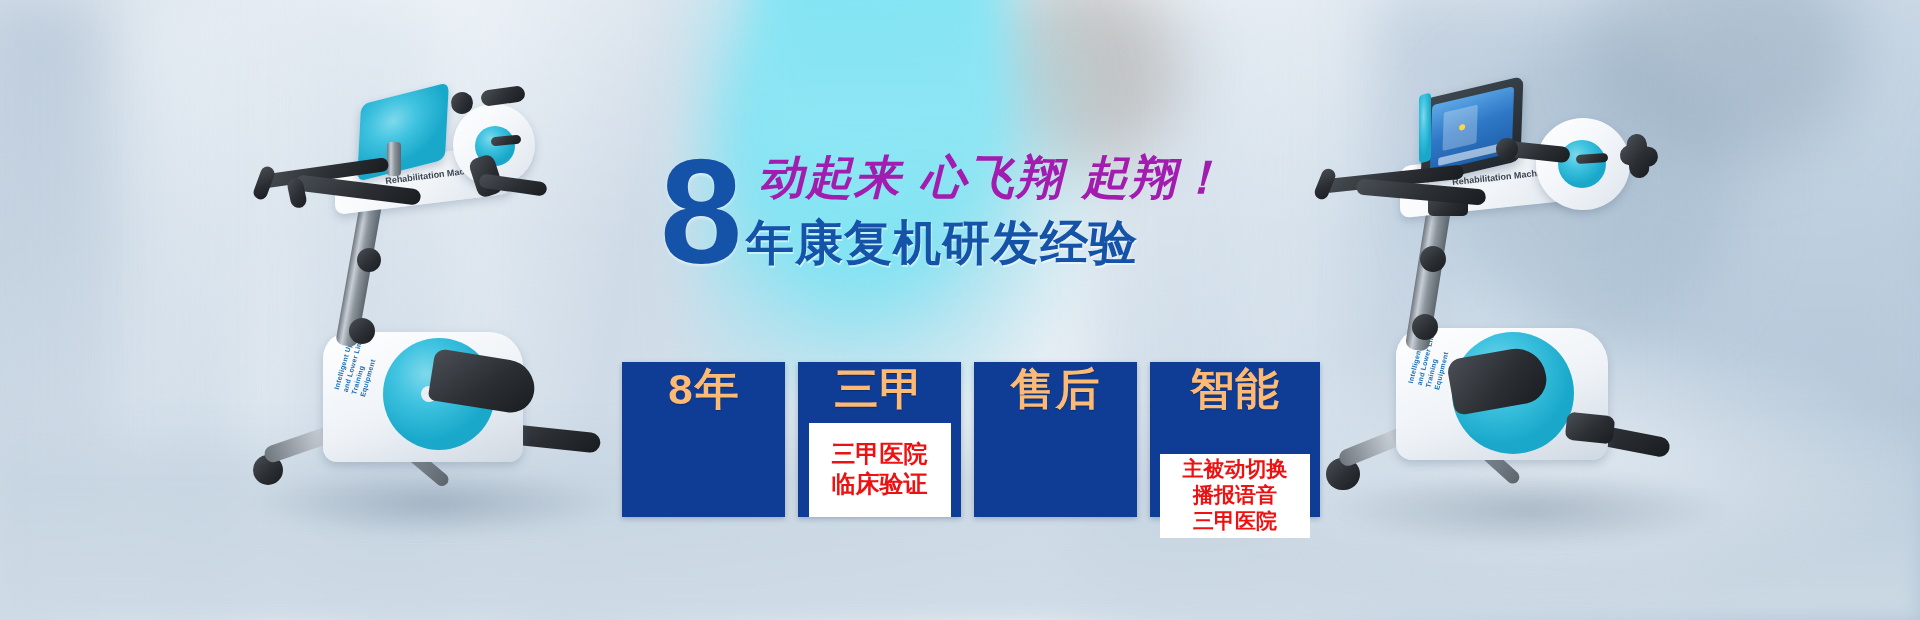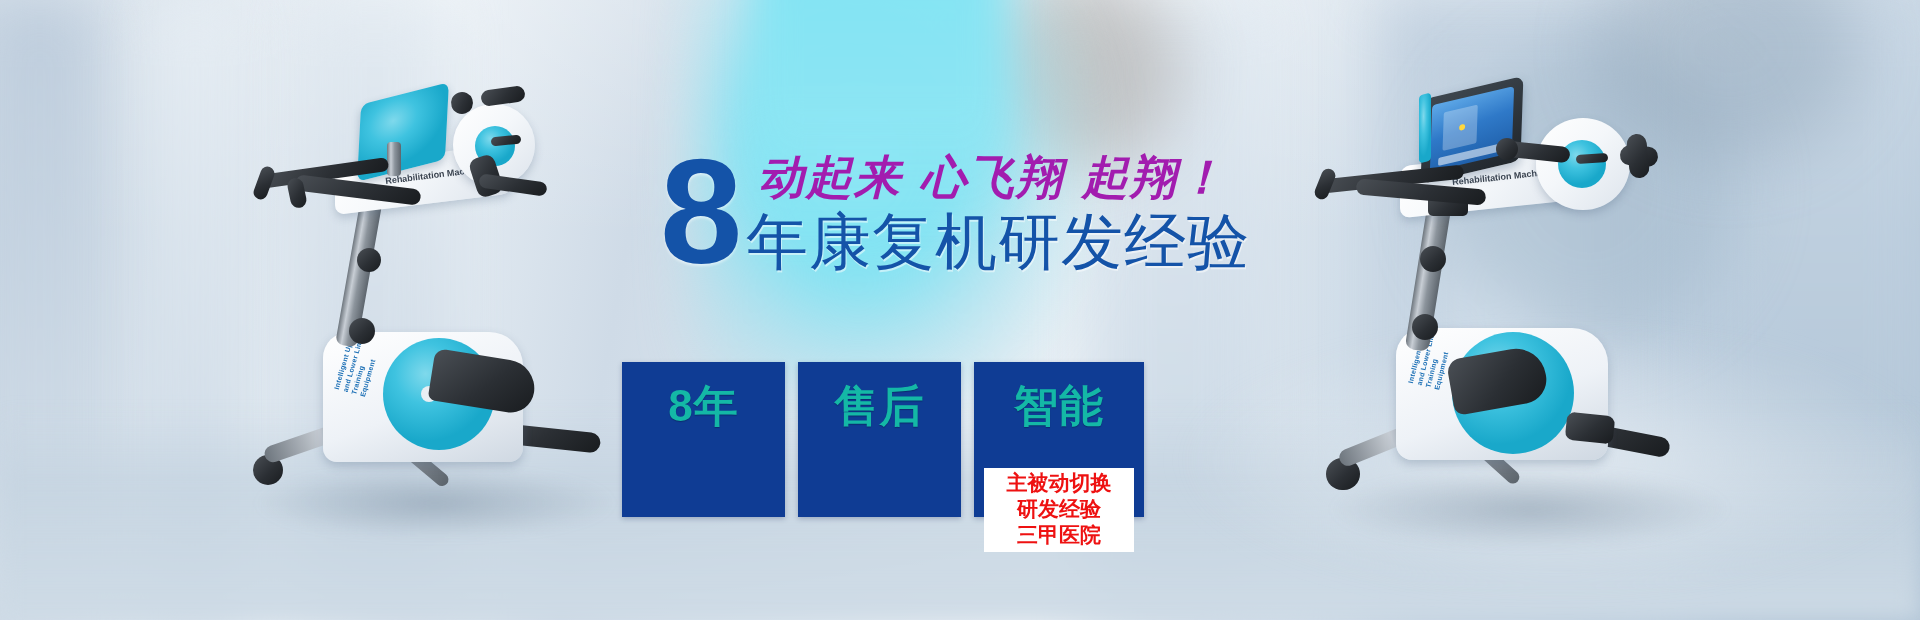--- a/index.html
+++ b/index.html
@@ -76,40 +76,39 @@
     text-shadow:0 2px 3px rgba(255,255,255,.55);
   }
   .hl-sub{
     position:absolute;left:98px;top:2px;
     font-size:46px;line-height:50px;font-weight:bold;font-style:italic;color:#a21caf;
     letter-spacing:2px;white-space:nowrap;
     font-family:"DejaVu Sans","Liberation Sans",sans-serif;
   }
   .hl-main{
     position:absolute;left:86px;top:58px;
-    font-size:62px;line-height:68px;font-weight:normal;color:#1453a8;
+    font-size:48px;line-height:68px;font-weight:bold;color:#1453a8;
     letter-spacing:1px;white-space:nowrap;
     font-family:"DejaVu Sans","Liberation Sans",sans-serif;
     text-shadow:1px 2px 0 rgba(255,255,255,.5);
   }
 
   
   .features{position:absolute;left:622px;top:362px;display:flex;gap:13px;}
   .card{
     width:163px;height:155px;background:#0f3c94;
     box-shadow:0 2px 5px rgba(20,40,90,.25);
     display:flex;flex-direction:column;align-items:center;
     padding-top:4px;box-sizing:border-box;
   }
   .card.wide{width:170px;}
   .card-title{
-    color:#14b8a6;font-size:44px;line-height:52px;font-weight:bold;letter-spacing:1px;
-    font-family:Liberation Sans, sans-serif;
+    color:#fdba74;font-size:44px;line-height:52px;font-weight:bold;letter-spacing:1px;
+    font-family:Liberation Mono, monospace;
     text-shadow:0 1px 1px rgba(0,0,0,.25);
-    margin-top:14px;
   }
   .card-panel{
     background:#ffffff;margin-top:5px;width:142px;flex:1;
     display:flex;flex-direction:column;align-items:center;justify-content:center;
     box-sizing:border-box;padding:2px 0 4px;
   }
   .card.wide .card-panel{width:150px;margin-top:36px;}
   .card-line{
     color:#ee1111;font-size:24px;line-height:30px;font-weight:bold;white-space:nowrap;
     font-family:"DejaVu Sans","Liberation Sans",sans-serif;
@@ -231,29 +230,36 @@
       <div class="hl-main">年康复机研发经验</div>
     </div>
   </div>
 
   <div class="features">
 
     <div class="card">
       <div class="card-title">8年</div>
     </div>
 
+    <div class="card">
+      <div class="card-title">三甲</div>
+      <div class="card-panel">
+        <div class="card-line">三甲医院</div>
+        <div class="card-line">临床验证</div>
+      </div>
+    </div>
 
     <div class="card">
       <div class="card-title">售后</div>
     </div>
 
     <div class="card wide">
       <div class="card-title">智能</div>
       <div class="card-panel">
         <div class="card-line">主被动切换</div>
-        <div class="card-line">研发经验</div>
+        <div class="card-line">播报语音</div>
         <div class="card-line">三甲医院</div>
       </div>
     </div>
 
   </div>
 
 </div>
 
 </body></html>

